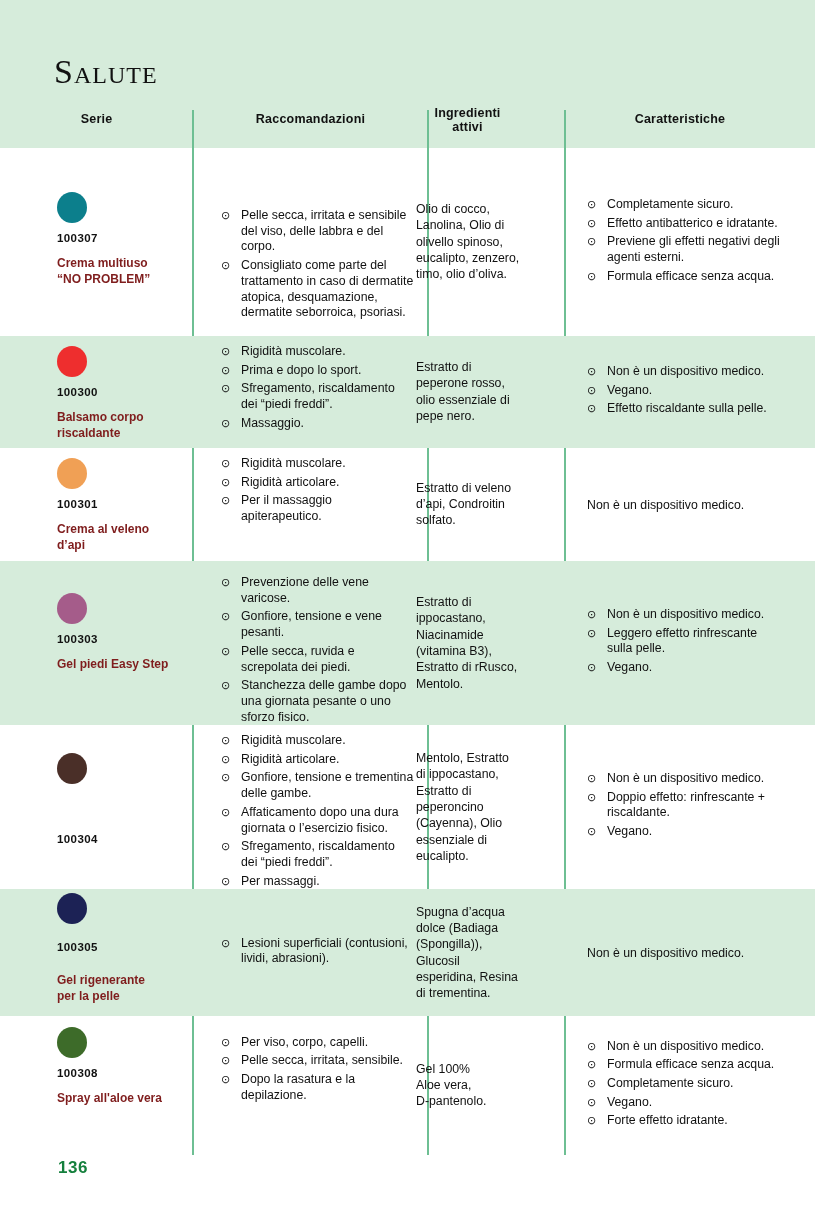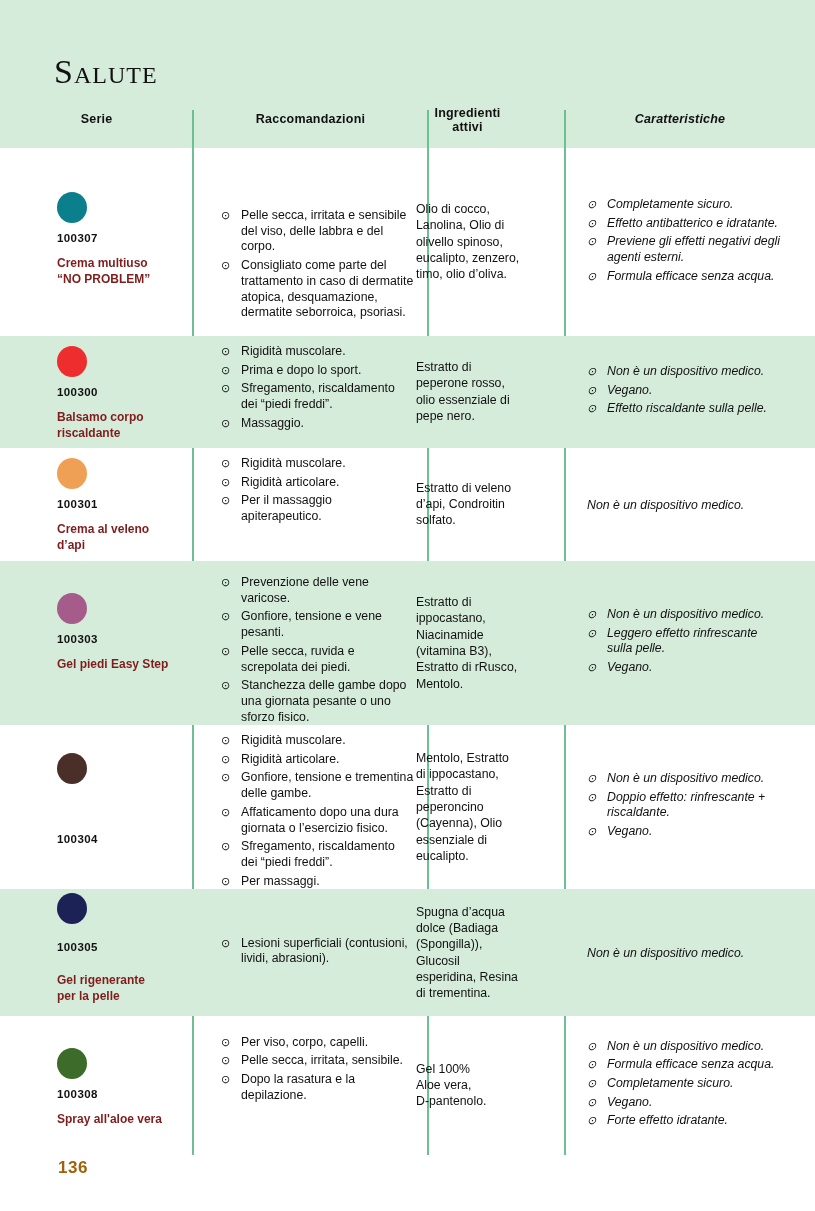--- a/index.html
+++ b/index.html
@@ -24,21 +24,21 @@
     font-variant:small-caps;
     letter-spacing:1px;
     color:#111;
     line-height:1;
   }
 
   
   .col-serie{left:0px;width:193px;}
   .col-racc{left:193px;width:235px;}
   .col-ingr{left:404px;width:127px;}
-  .col-car{left:565px;width:230px;font-style:italic;}
+  .col-car{left:565px;width:230px;}
 
   .hdr{
     position:absolute;top:112px;height:36px;
     text-align:center;
     font-size:12.5px;font-weight:bold;
     color:#111;line-height:1.15;
     letter-spacing:.2px;
   }
 
   
@@ -70,21 +70,21 @@
     font-size:12.3px;line-height:1.28;margin-bottom:3px;color:#111;
   }
   ul.blist li:before{
     content:"\2299";
     position:absolute;left:0;top:0;font-size:11px;line-height:1.35;
   }
   .plain{font-size:12.3px;line-height:1.33;color:#111;}
 
   .pagenum{
     position:absolute;left:58px;top:1158px;
-    font-size:17px;font-weight:bold;color:#a16207;letter-spacing:.5px;
+    font-size:17px;font-weight:bold;color:#15803d;letter-spacing:.5px;
   }
 </style>
 </head>
 <body>
 
 <div class="page">
 
   <div class="band"></div>
 
   <div class="page-title">Salute</div>
@@ -286,21 +286,21 @@
           </div>
         </div>
         <div class="cell col-car">
           <div style="position: absolute; left: 22px; right: 14px; top: 50%; transform: translateY(-50%);">
             <div class="plain">Non è un dispositivo medico.</div>
           </div>
         </div>
       </div>
       <div class="row" style="top: 1016px; height: 139px;">
         <div class="cell col-serie">
-          <div class="serie-inner" style="top: 32px;">
+          <div class="serie-inner" style="top: 11px;">
             <div class="dot" style="background: rgb(61, 107, 41);"></div>
             <div class="code">100308</div>
             <div class="pname" style="white-space: pre-line;">Spray all'aloe vera</div>
           </div>
         </div>
         <div class="cell col-racc">
           <div style="position: absolute; left: 28px; right: 14px; top: 18.5px;">
             <ul class="blist">
               <li>Per viso, corpo, capelli.</li>
               <li>Pelle secca, irritata, sensibile.</li>

